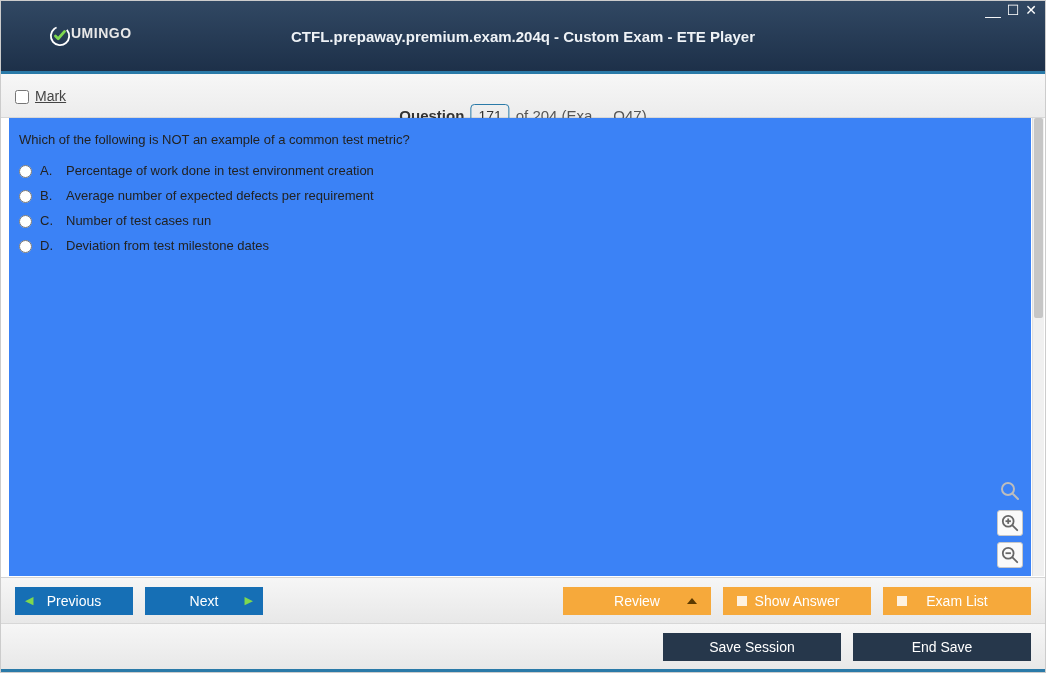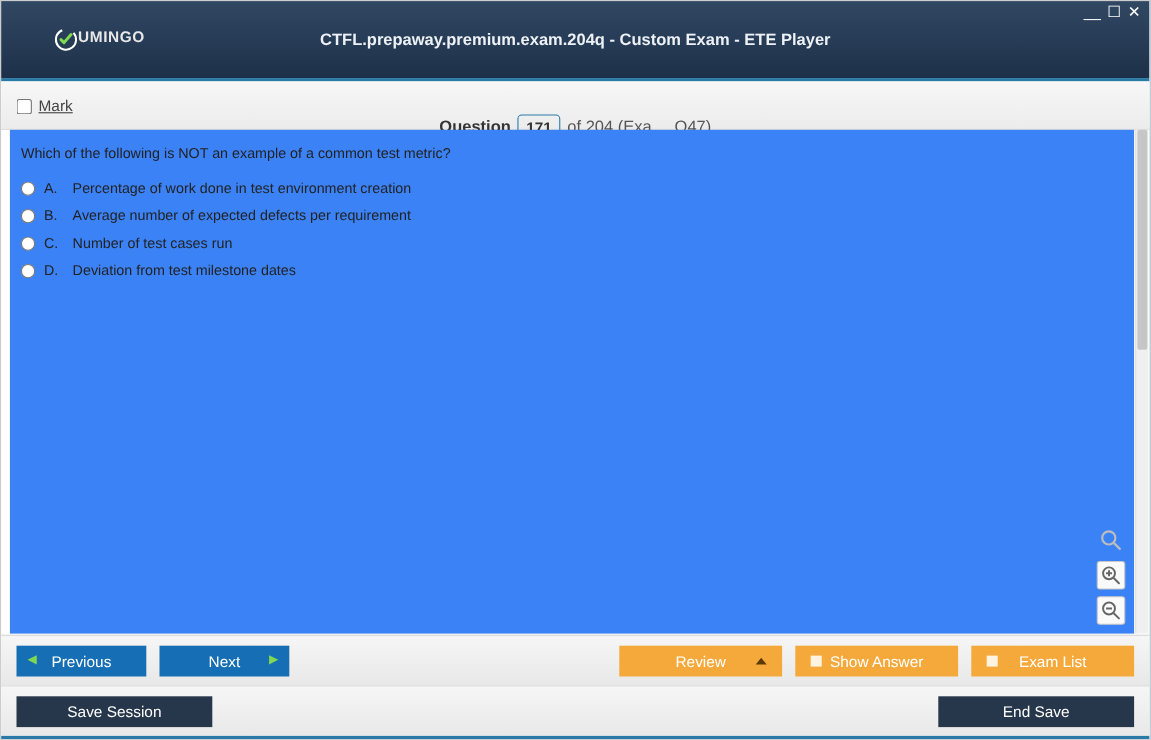--- a/index.html
+++ b/index.html
@@ -89,21 +89,21 @@
     font-size: 15px;
     color: #555;
     margin-top: 40px;
   }
   .qcenter .qlabel { font-weight: 700; color: #333; }
   .qnum-box {
     border: 1.5px solid #2a7aa8;
     border-radius: 4px;
     padding: 3px 7px;
     color: #333;
-    font-weight: 700;
+    font-weight: 400;
     font-size: 14px;
   }
   .content {
     position: absolute;
     top: 117px;
     bottom: 96px;
     left: 8px;
     right: 14px;
     background: #3b82f6;
     padding: 14px 10px;
@@ -175,21 +175,21 @@
   }
   .footer-row {
     background: linear-gradient(180deg, #f6f6f6 0%, #e8e8e8 100%);
     border-top: 1px solid #d4d4d4;
     height: 46px;
     display: flex;
     align-items: center;
     padding: 0 14px;
     gap: 12px;
   }
-  .footer-row.second { justify-content: space-between; border-top: 1px solid #d7d7d7; }
+  .footer-row.second { justify-content: flex-end; border-top: 1px solid #d7d7d7; }
   .btn {
     height: 28px;
     display: flex;
     align-items: center;
     justify-content: center;
     font-size: 14px;
     cursor: pointer;
     border: none;
     color: #fff;
     position: relative;

